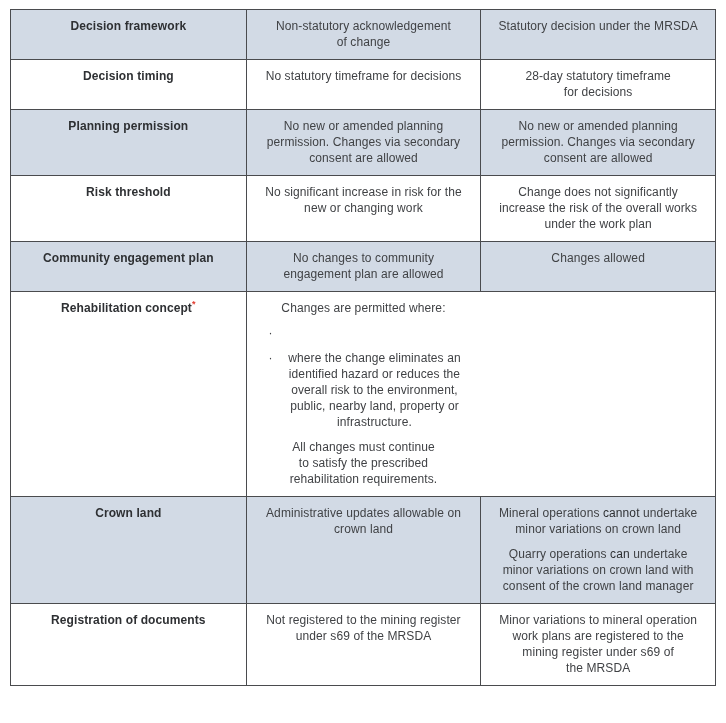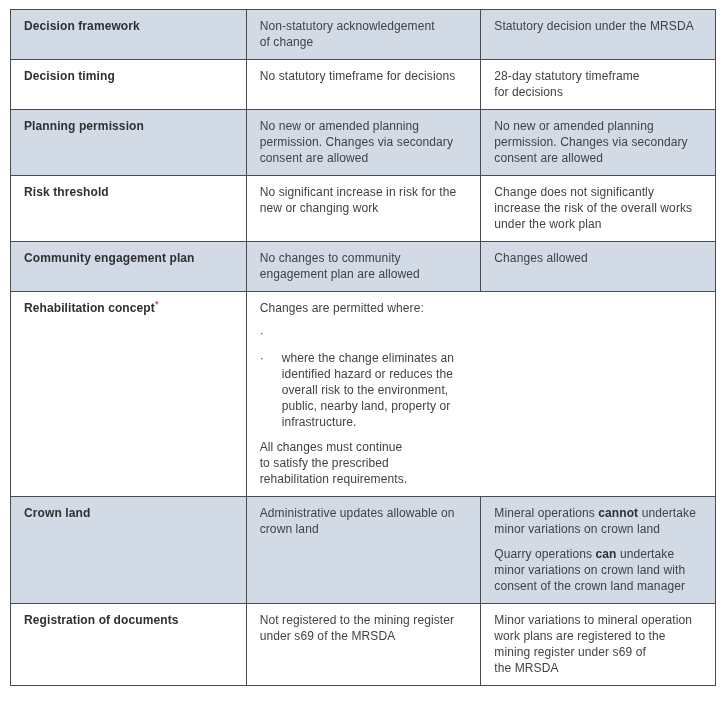--- a/index.html
+++ b/index.html
@@ -16,39 +16,39 @@
     width:726px;height:723px;background:#ffffff;
     font-family:"Liberation Sans","DejaVu Sans",sans-serif;
     -webkit-font-smoothing:antialiased;
   }
   .page{position:relative;width:726px;height:723px;background:#ffffff;overflow:hidden;}
   .table{
     position:absolute;left:10px;top:9px;width:706px;
     border:1.5px solid var(--border);
     background:var(--plain);
   }
-  .row{display:flex;border-top:1px solid var(--border);}
+  .row{display:flex;border-top:1px solid var(--border);text-align:center;}
   .row:first-child{border-top:none;}
   .row.shaded{background:var(--shade);}
   .cell{
     width:33.333%;
     padding:8px 13px 9px 13px;
     border-left:1px solid var(--border);
     font-size:12px;line-height:16px;color:var(--text);
     white-space:pre-line;
     letter-spacing:.1px;
   }
   .cell:first-child{border-left:none;}
   .label-cell{font-weight:bold;color:var(--label);}
   .note-marker{color:var(--red);font-weight:bold;font-size:9px;line-height:0;}
   .para+.para,.para+.bullet-item,.bullet-item+.bullet-item,.bullet-item+.para{margin-top:9px;}
   .bullet-item{display:flex;}
   .bullet{flex:none;width:22px;font-size:12px;line-height:16px;color:var(--text);}
   .bullet-text{flex:1;}
-  strong{font-weight:bold;color:var(--label);}
+  strong{font-weight:normal;color:var(--label);}
 </style>
 </head>
 <body>
 
 <div class="page">
   <div class="table">
       <div class="row shaded">
         <div class="cell label-cell"><span>Decision framework</span></div>
         <div class="cell body-cell"><div class="para"><span>Non-statutory acknowledgement
 of change</span></div></div>

